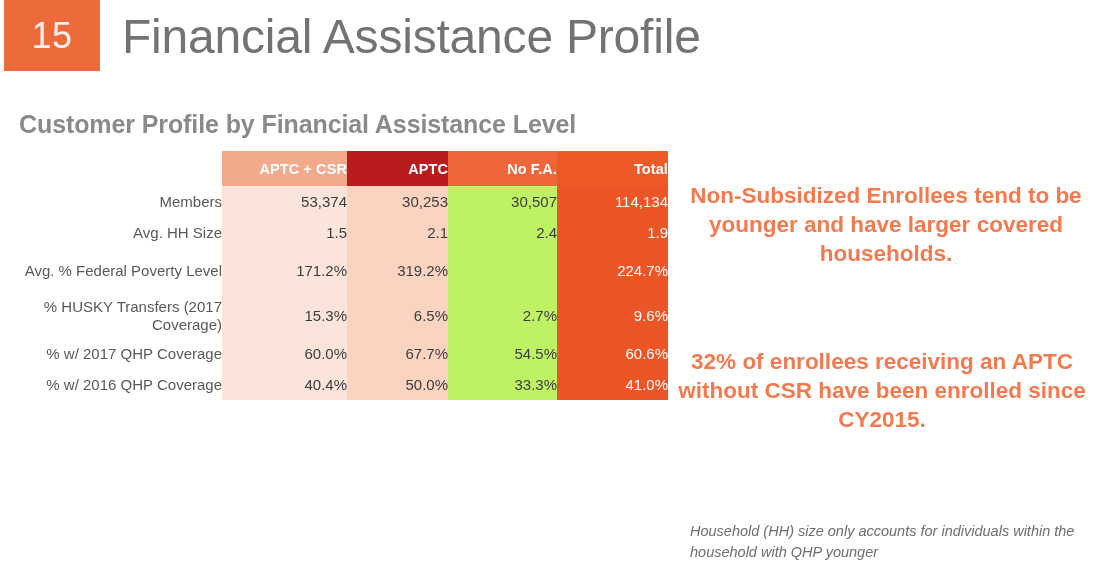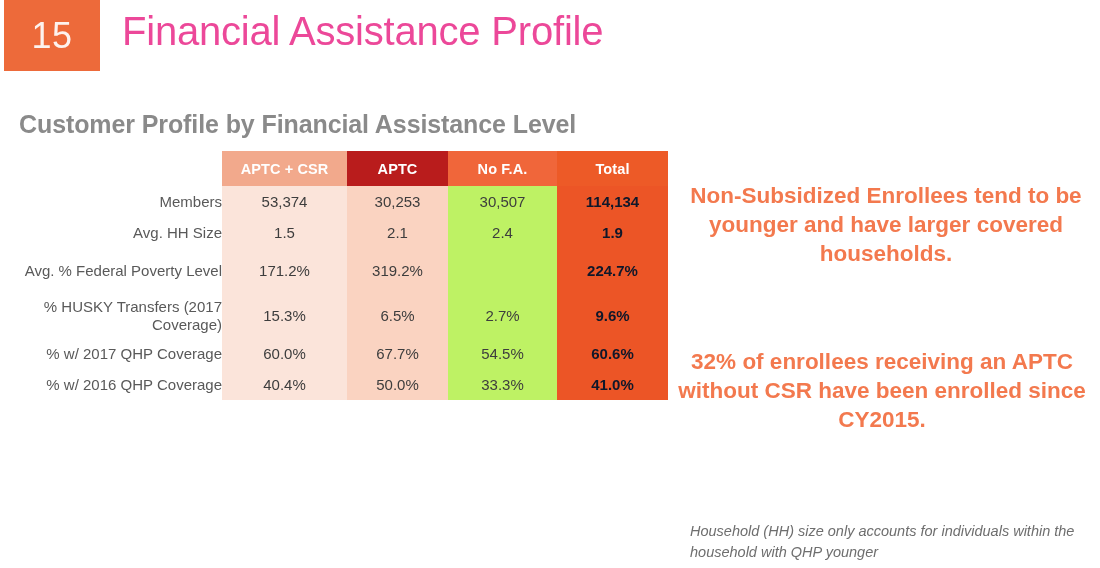--- a/index.html
+++ b/index.html
@@ -38,22 +38,22 @@
     color: #FDF2EE;
     font-size: 36px;
     font-weight: 400;
     letter-spacing: 0.5px;
     line-height: 1;
   }
   #slide-title {
     position: absolute;
     left: 122px;
     top: 9px;
-    color: #ec4899;
-    font-size: 40px;
+    color: #737373;
+    font-size: 48px;
     font-weight: 400;
     letter-spacing: -0.2px;
     white-space: nowrap;
   }
 
   
   #section-heading {
     position: absolute;
     left: 19px;
     top: 110px;
@@ -77,20 +77,21 @@
   #profile-table col.c-d1     { width: 125px; }
   #profile-table col.c-d2     { width: 101px; }
   #profile-table col.c-d3     { width: 109px; }
   #profile-table col.c-total  { width: 111px; }
 
   #profile-table th,
   #profile-table td {
     padding: 0;
     margin: 12px;
     border: 0;
+    text-align: right;
   }
 
   
   .hdr-blank {
     background: #ffffff;
     height: 35px;
   }
   .hdr {
     height: 35px;
     color: #ffffff;
@@ -125,22 +126,22 @@
     vertical-align: middle;
     color: #3D3D3D;
     padding: 6px 4px;
     line-height: 1.18;
   }
   td.datacell.col1  { background: #FBE4DA; }
   td.datacell.col2  { background: #FAD3C1; }
   td.datacell.col3  { background: #bef264; }
   td.datacell.total {
     background: #EC5526;
-    color: #0f172a;
-    font-weight: bold;
+    color: #ffffff;
+    font-weight: normal;
   }
   td.datacell.col1,
   td.datacell.col2,
   td.datacell.col3 { border-top: 1px solid #F7D9CA; }
   td.datacell.total { border-top: 1px solid #F07850; }
   tr.first-body td.datacell { border-top: 0; }
 
   .r-tall { height: 45px; }
   .r-std  { height: 31px; }
 

